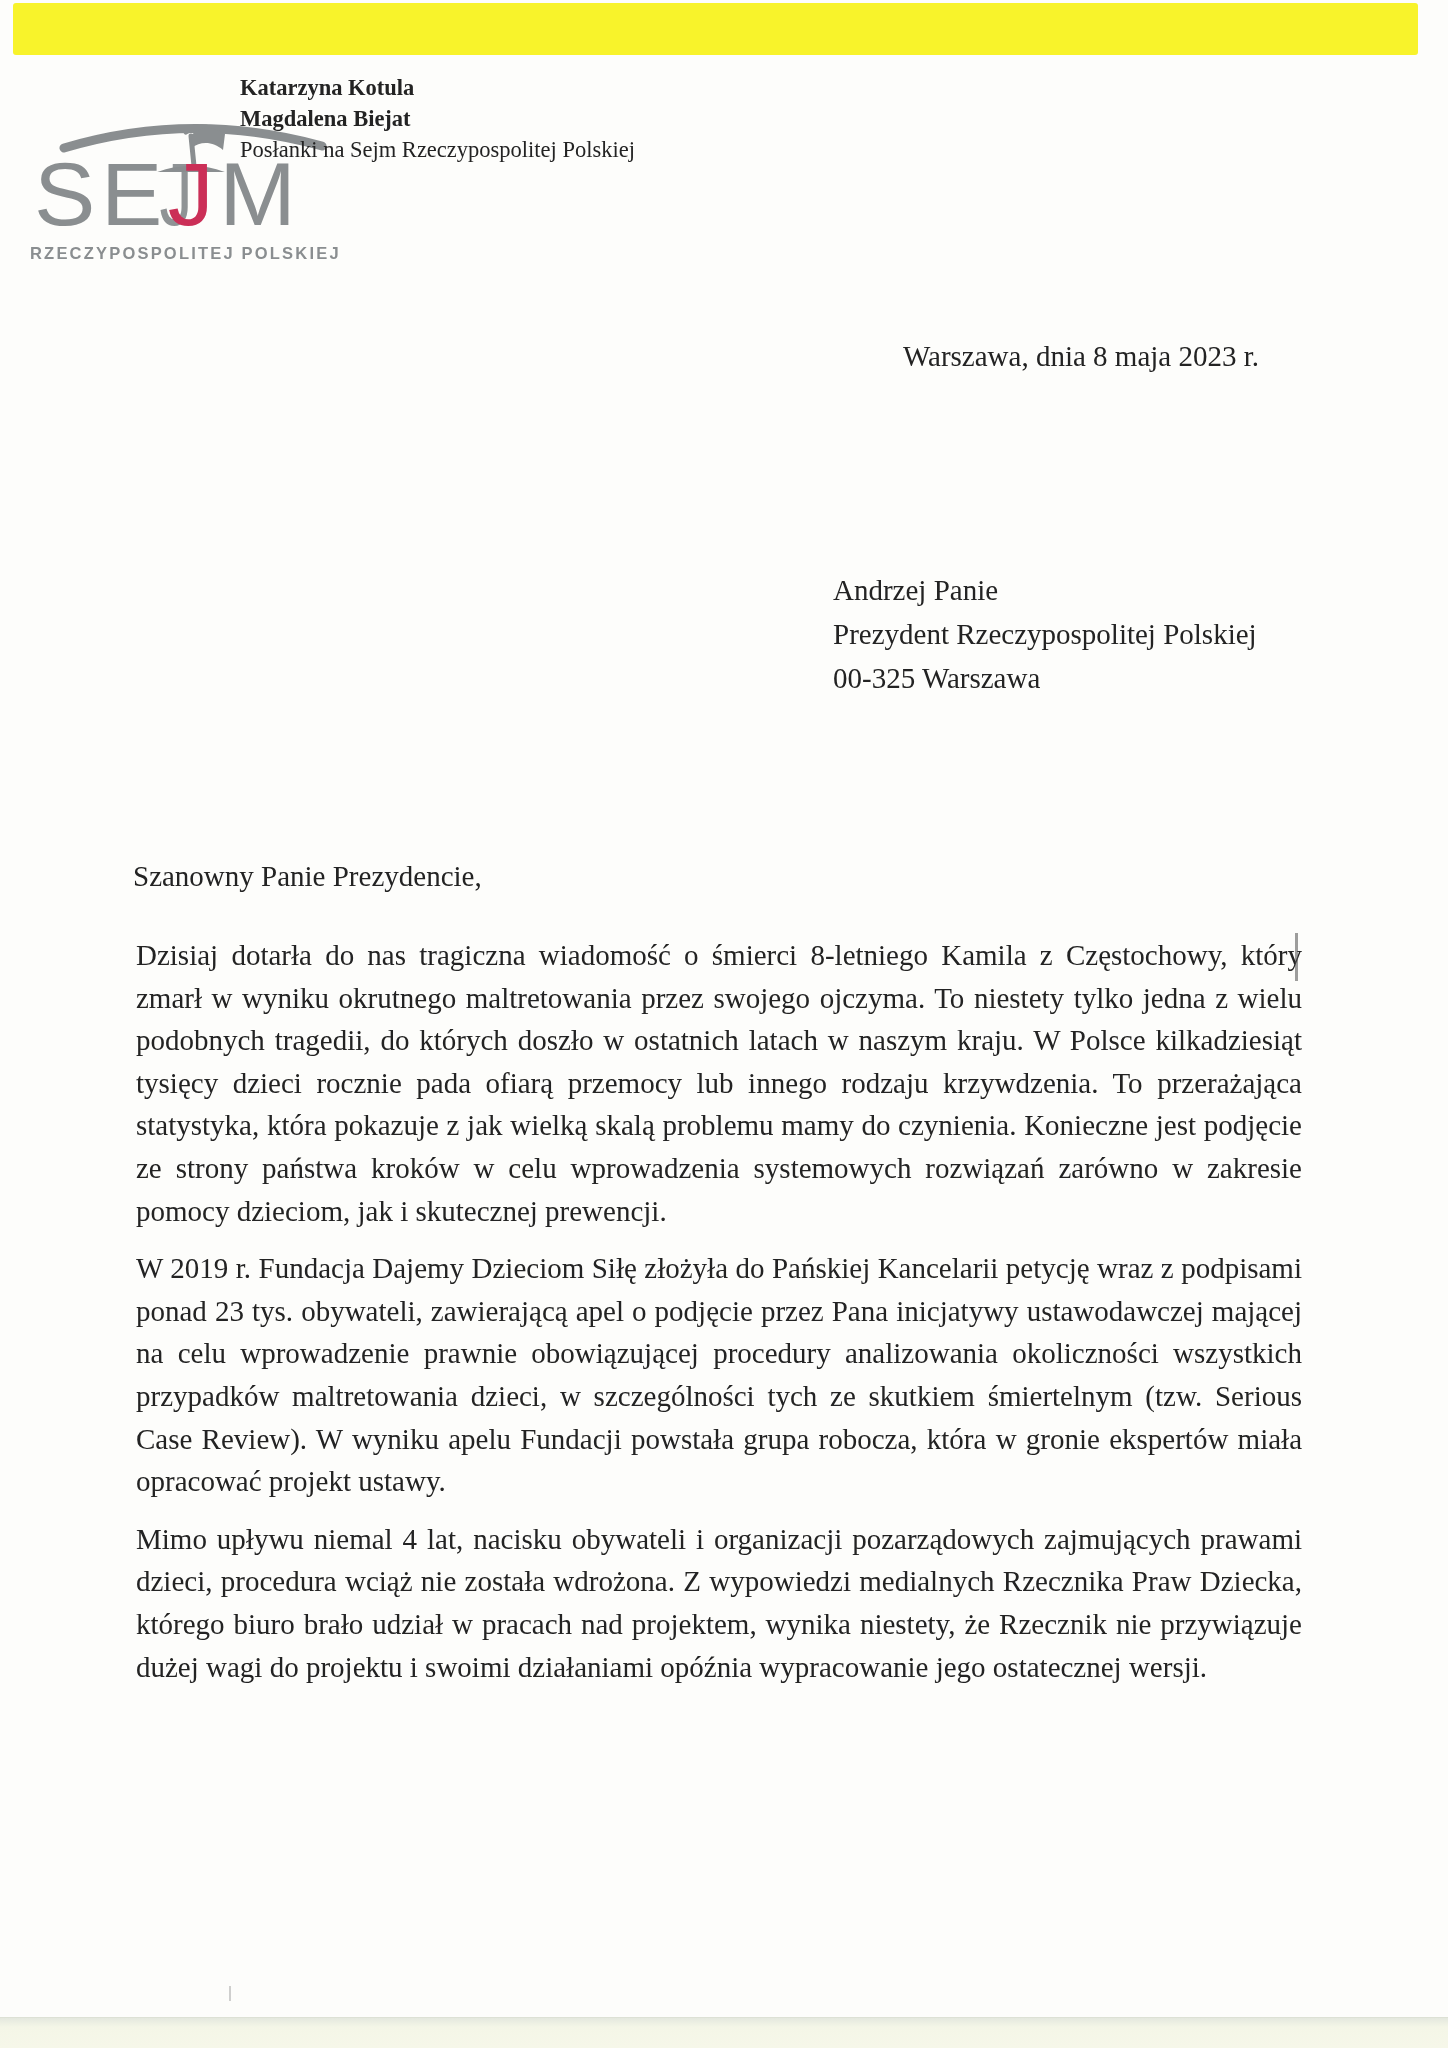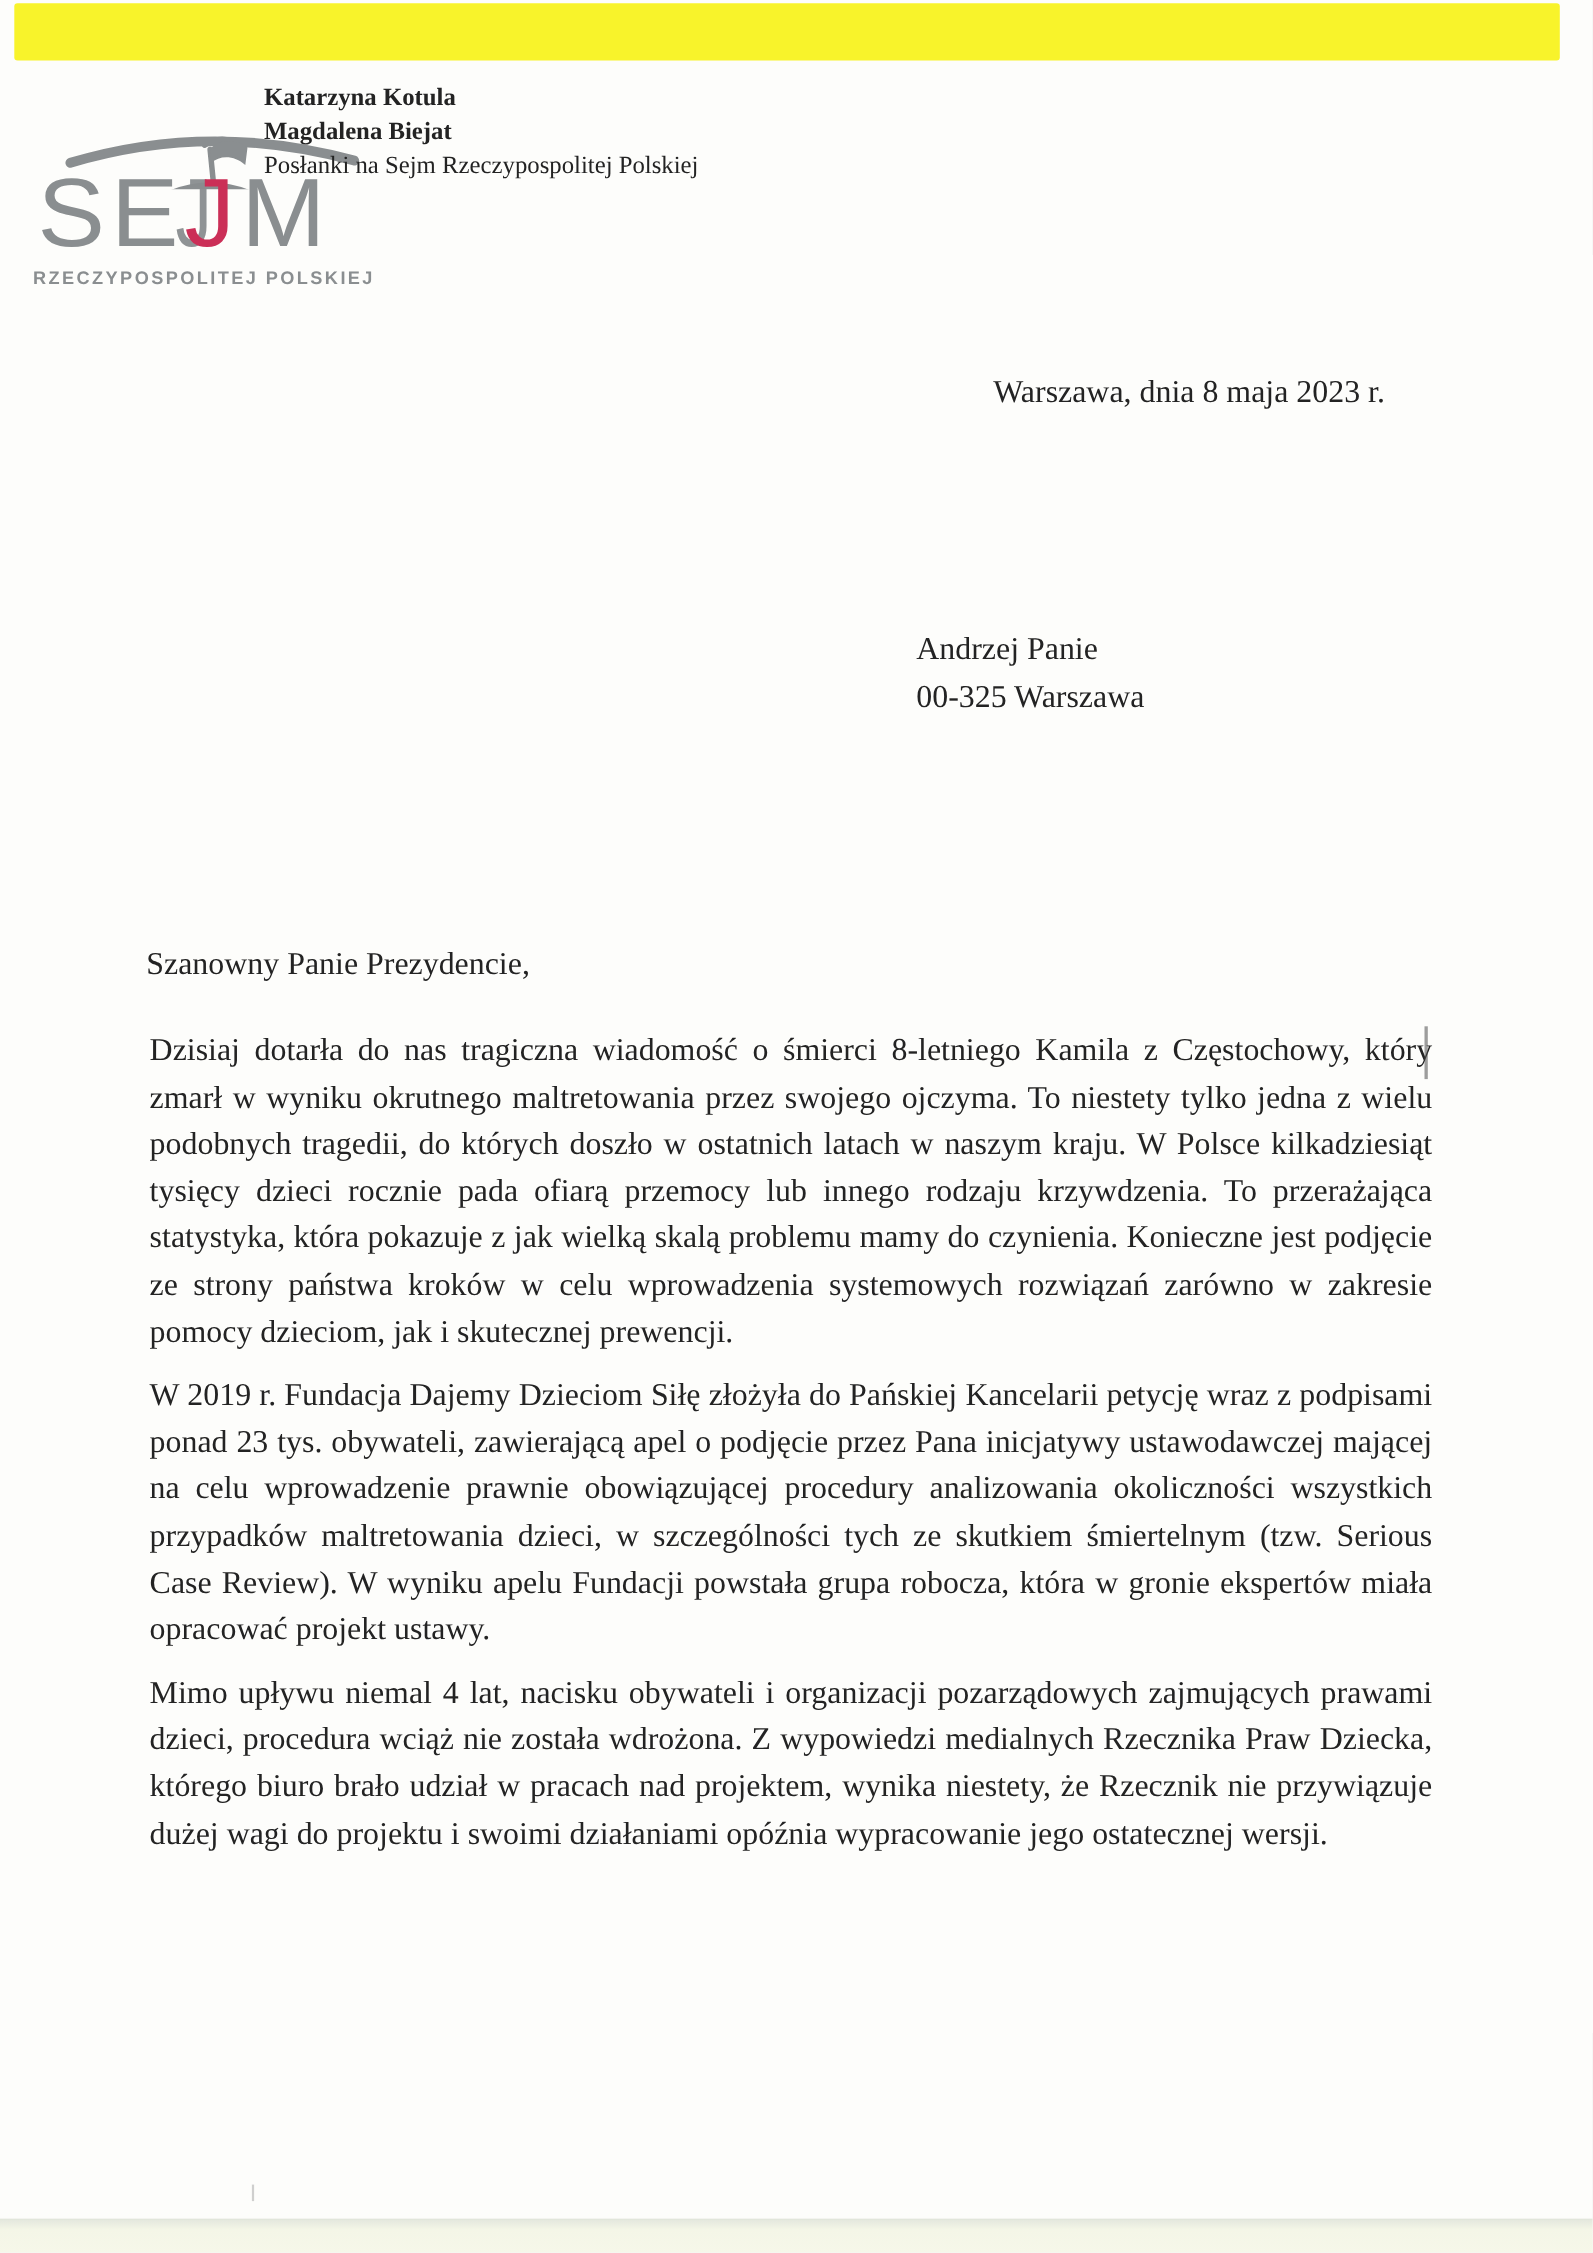--- a/index.html
+++ b/index.html
@@ -98,20 +98,21 @@
   <div class="sender">
     <div class="name">Katarzyna Kotula</div>
     <div class="name">Magdalena Biejat</div>
     <div>Posłanki na Sejm Rzeczypospolitej Polskiej</div>
   </div>
 
   <div class="date-line">Warszawa, dnia 8 maja 2023 r.</div>
 
   <div class="recipient">
     <div>Andrzej Panie</div>
+    <div>Prezydent Rzeczypospolitej Polskiej</div>
     <div>00-325 Warszawa</div>
   </div>
 
   <div class="salutation">Szanowny Panie Prezydencie,</div>
 
   <div class="letter-body">
     <p>Dzisiaj dotarła do nas tragiczna wiadomość o śmierci 8-letniego Kamila z Częstochowy, który zmarł w wyniku okrutnego maltretowania przez swojego ojczyma. To niestety tylko jedna z wielu podobnych tragedii, do których doszło w ostatnich latach w naszym kraju. W Polsce kilkadziesiąt tysięcy dzieci rocznie pada ofiarą przemocy lub innego rodzaju krzywdzenia. To przerażająca statystyka, która pokazuje z jak wielką skalą problemu mamy do czynienia. Konieczne jest podjęcie ze strony państwa kroków w celu wprowadzenia systemowych rozwiązań zarówno w zakresie pomocy dzieciom, jak i skutecznej prewencji.</p>
     <p>W 2019 r. Fundacja Dajemy Dzieciom Siłę złożyła do Pańskiej Kancelarii petycję wraz z podpisami ponad 23 tys. obywateli, zawierającą apel o podjęcie przez Pana inicjatywy ustawodawczej mającej na celu wprowadzenie prawnie obowiązującej procedury analizowania okoliczności wszystkich przypadków maltretowania dzieci, w szczególności tych ze skutkiem śmiertelnym (tzw. Serious Case Review). W wyniku apelu Fundacji powstała grupa robocza, która w gronie ekspertów miała opracować projekt ustawy.</p>
     <p>Mimo upływu niemal 4 lat, nacisku obywateli i organizacji pozarządowych zajmujących prawami dzieci, procedura wciąż nie została wdrożona. Z wypowiedzi medialnych Rzecznika Praw Dziecka, którego biuro brało udział w pracach nad projektem, wynika niestety, że Rzecznik nie przywiązuje dużej wagi do projektu i swoimi działaniami opóźnia wypracowanie jego ostatecznej wersji.</p>
   </div>

